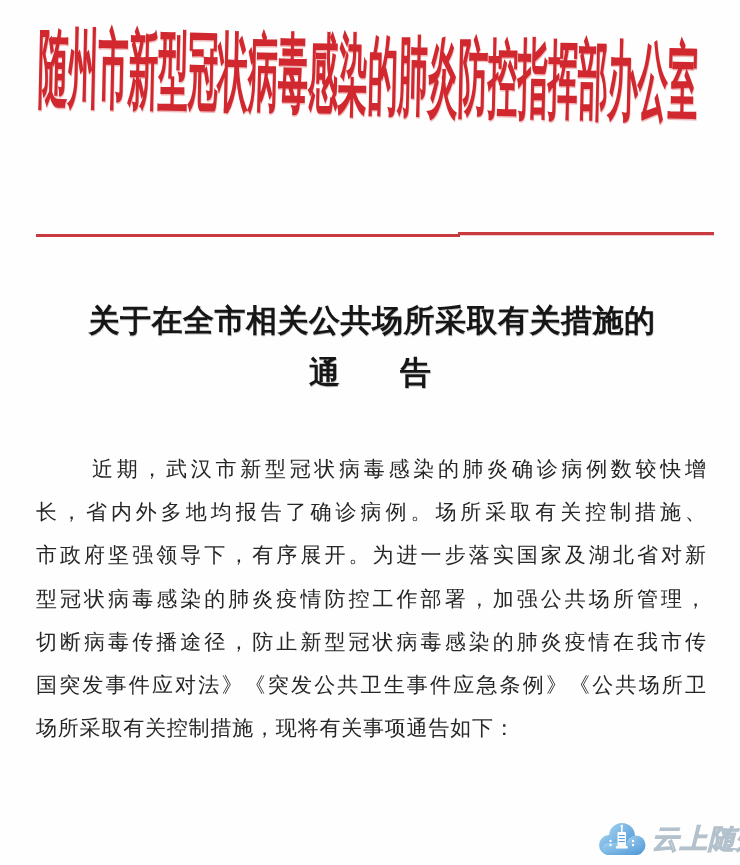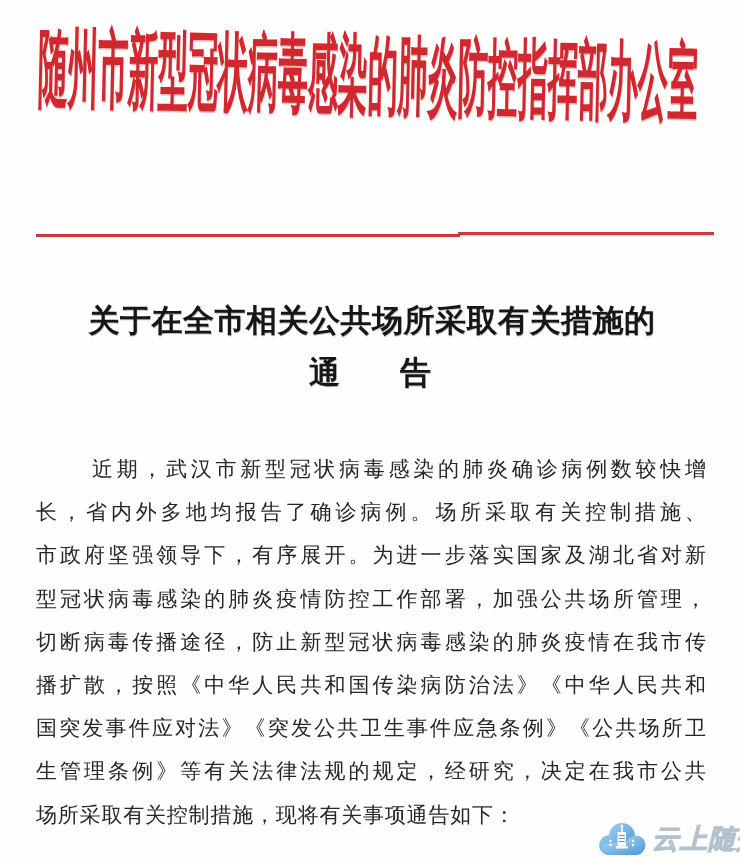--- a/index.html
+++ b/index.html
@@ -125,23 +125,21 @@
     <span>通</span>
     <span>告</span>
   </div>
 
   <div class="body-text">
     <div class="bline first">近期，武汉市新型冠状病毒感染的肺炎确诊病例数较快增</div>
     <div class="bline">长，省内外多地均报告了确诊病例。场所采取有关控制措施、</div>
     <div class="bline">市政府坚强领导下，有序展开。为进一步落实国家及湖北省对新</div>
     <div class="bline">型冠状病毒感染的肺炎疫情防控工作部署，加强公共场所管理，</div>
     <div class="bline">切断病毒传播途径，防止新型冠状病毒感染的肺炎疫情在我市传</div>
-    <div class="bline">播扩散，按照《中华人民共和国传染病防治法》《中华人民共和</div>
     <div class="bline">国突发事件应对法》《突发公共卫生事件应急条例》《公共场所卫</div>
-    <div class="bline">生管理条例》等有关法律法规的规定，经研究，决定在我市公共</div>
     <div class="bline last">场所采取有关控制措施，现将有关事项通告如下：</div>
   </div>
 
   <div class="watermark">
     <svg class="wm-logo" width="52" height="40" viewBox="0 0 52 40" xmlns="http://www.w3.org/2000/svg" aria-hidden="true">
       <defs>
         <linearGradient id="cg" x1="0" y1="0" x2="1" y2="1">
           <stop offset="0" stop-color="#9fd0f0"></stop>
           <stop offset="1" stop-color="#4e96d6"></stop>
         </linearGradient>

